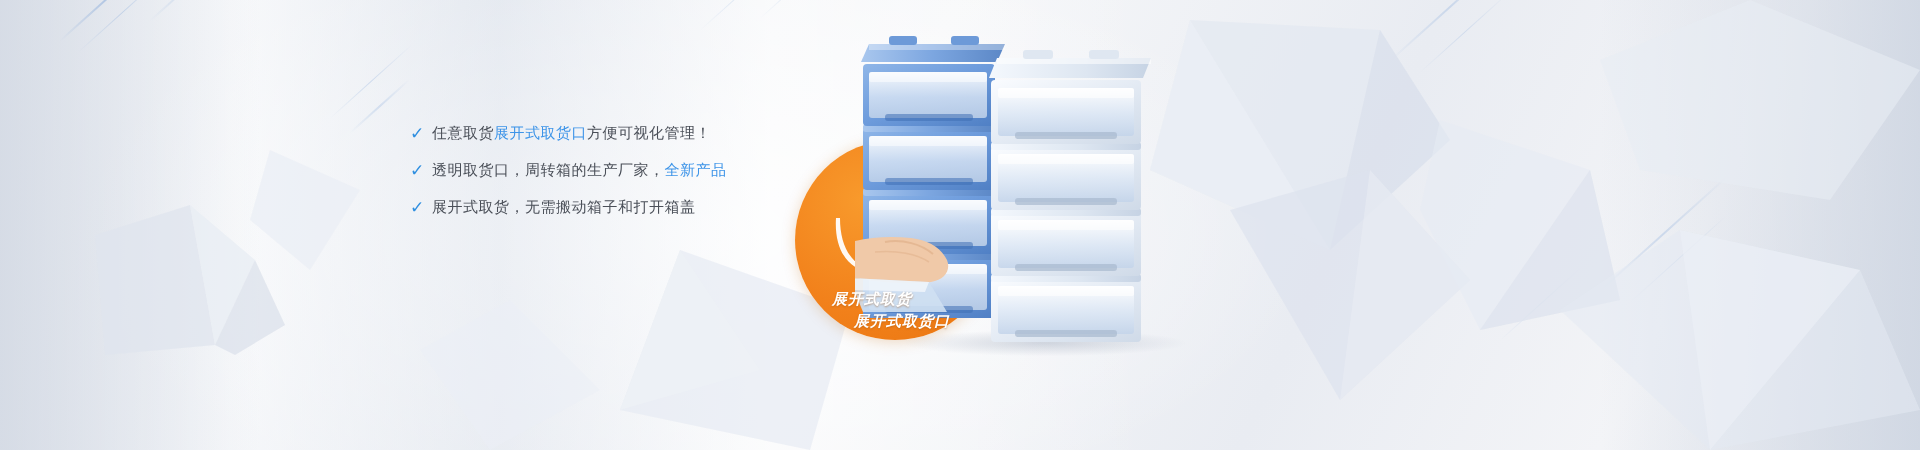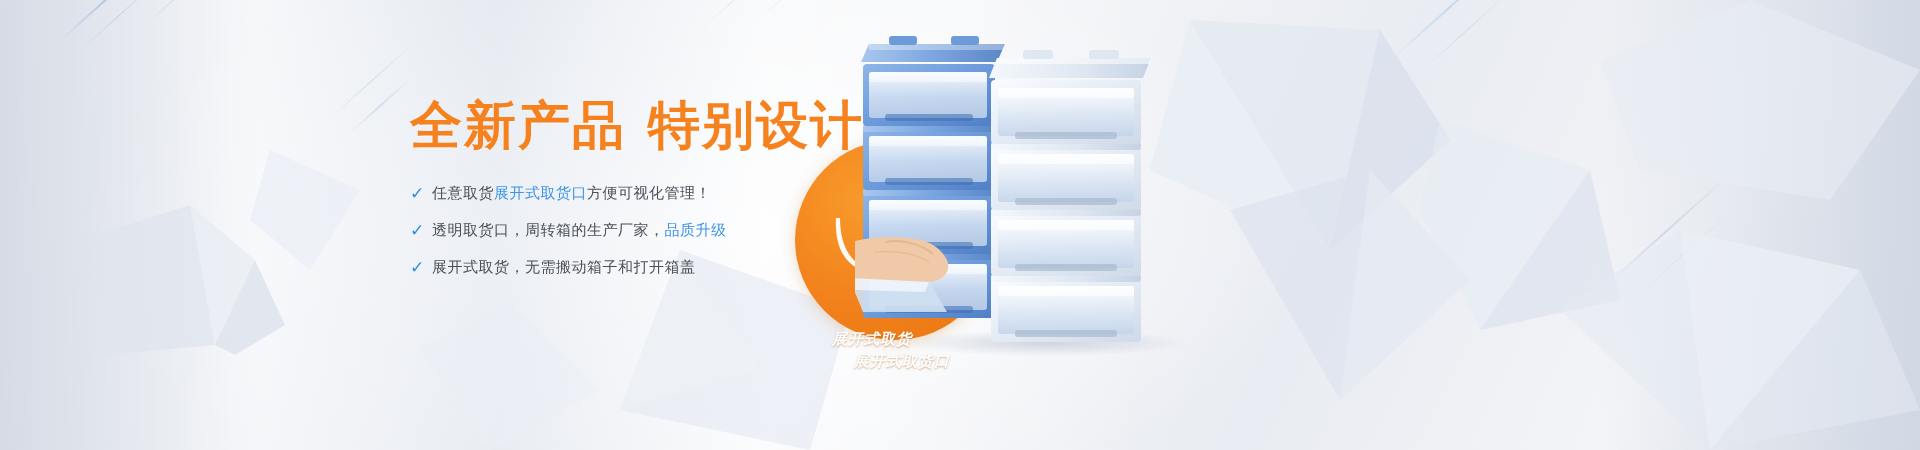--- a/index.html
+++ b/index.html
@@ -123,21 +123,20 @@
     position:absolute;
     left:832px; top:288px;
     z-index:7;
     color:#ffffff;
     font-size:15px;
     font-style:italic;
     font-weight:bold;
     line-height:1.45;
     letter-spacing:1px;
     text-shadow:0 1px 2px rgba(160,80,10,.45);
-    margin-top:40px;
   }
   .badge-caption .l2 { display:block; padding-left:22px; }
 
   
   .product {
     position:absolute;
     left:855px; top:20px;
     width:330px; height:330px;
     z-index:5;
   }
@@ -233,34 +232,31 @@
   </div>
 
   <div class="shard" style="left:420px; top:300px;">
     <svg width="180" height="150" viewBox="0 0 180 150">
       <polygon points="0,50 90,0 180,90 70,150" fill="#ebeef5" opacity=".55"></polygon>
     </svg>
   </div>
 
   <div class="copy">
 
-    <div class="headline">
-      <span>全新产品</span><span class="gap"></span><span>特别设计</span>
-    </div>
 
     <div class="bullets">
 
       <div class="bullet">
         <span class="tick">✓</span>
         <span class="txt"><span>任意取货</span><span class="hl">展开式取货口</span><span>方便可视化管理！</span></span>
       </div>
 
       <div class="bullet">
         <span class="tick">✓</span>
-        <span class="txt"><span>透明取货口，周转箱的生产厂家，</span><span class="hl">品质升级</span></span>
+        <span class="txt"><span>透明取货口，周转箱的生产厂家，</span><span class="hl">全新产品</span></span>
       </div>
 
       <div class="bullet">
         <span class="tick">✓</span>
         <span class="txt"><span>展开式取货，无需搬动箱子和打开箱盖</span></span>
       </div>
 
     </div>
   </div>
 

